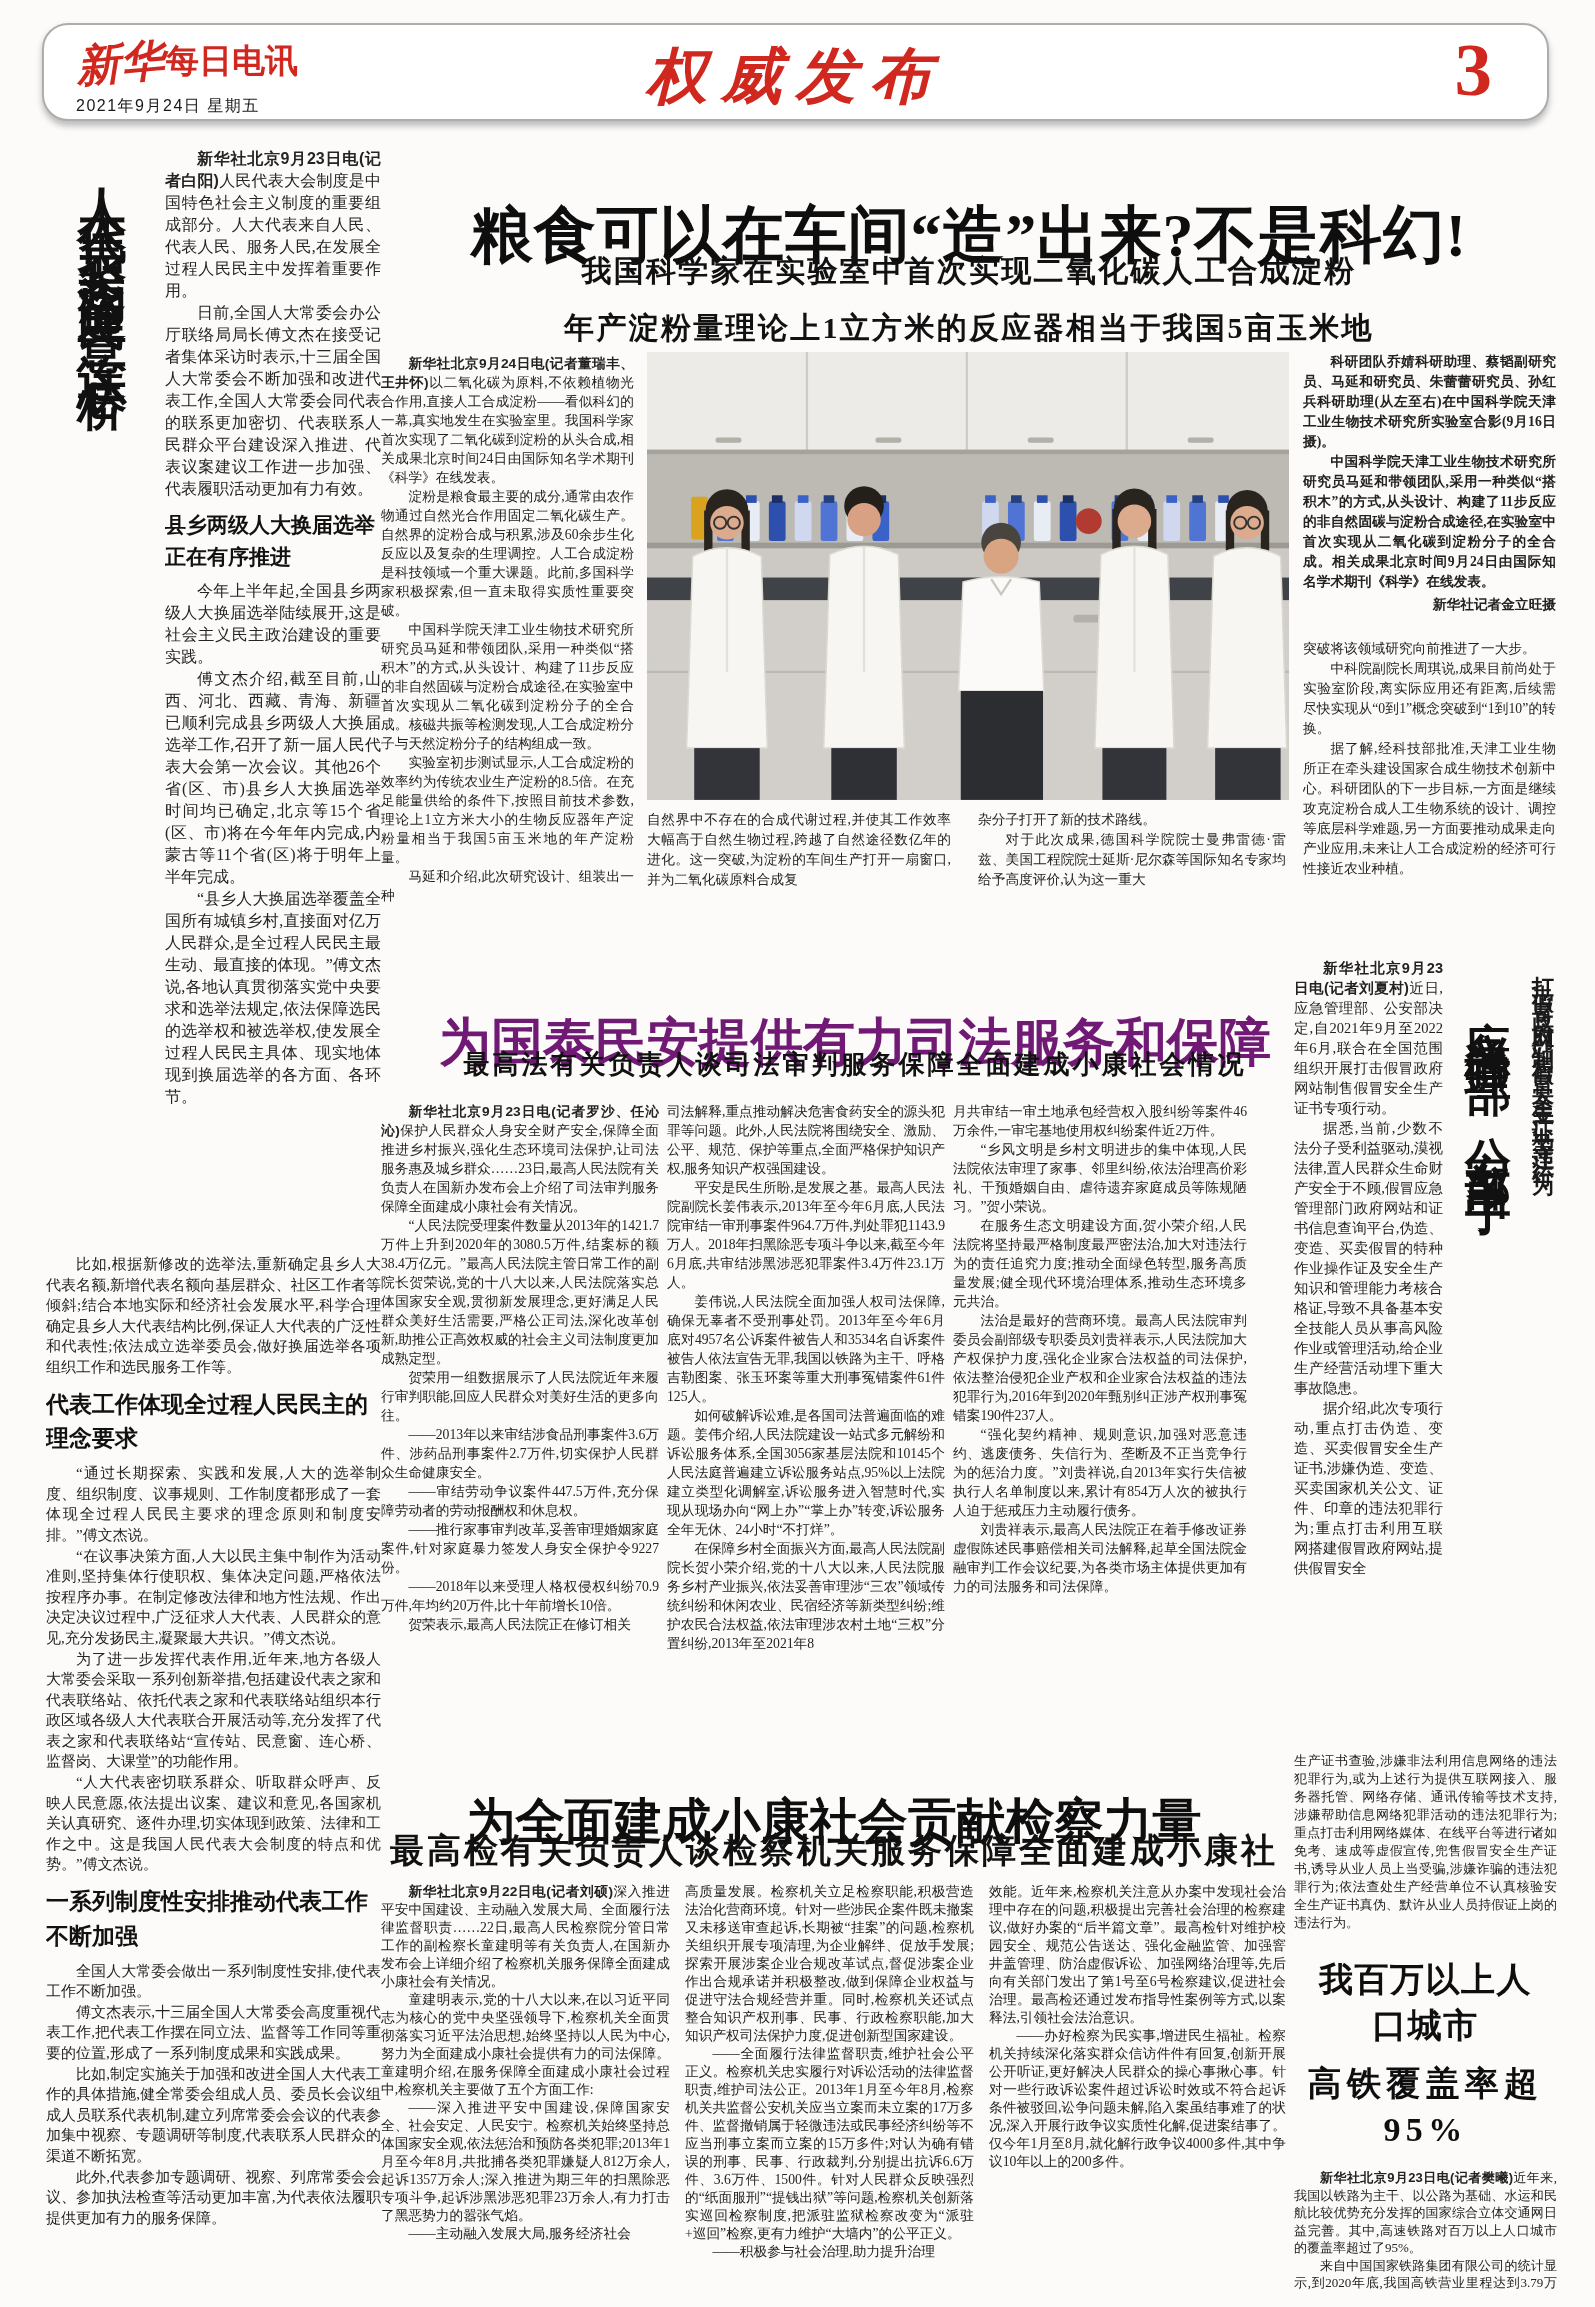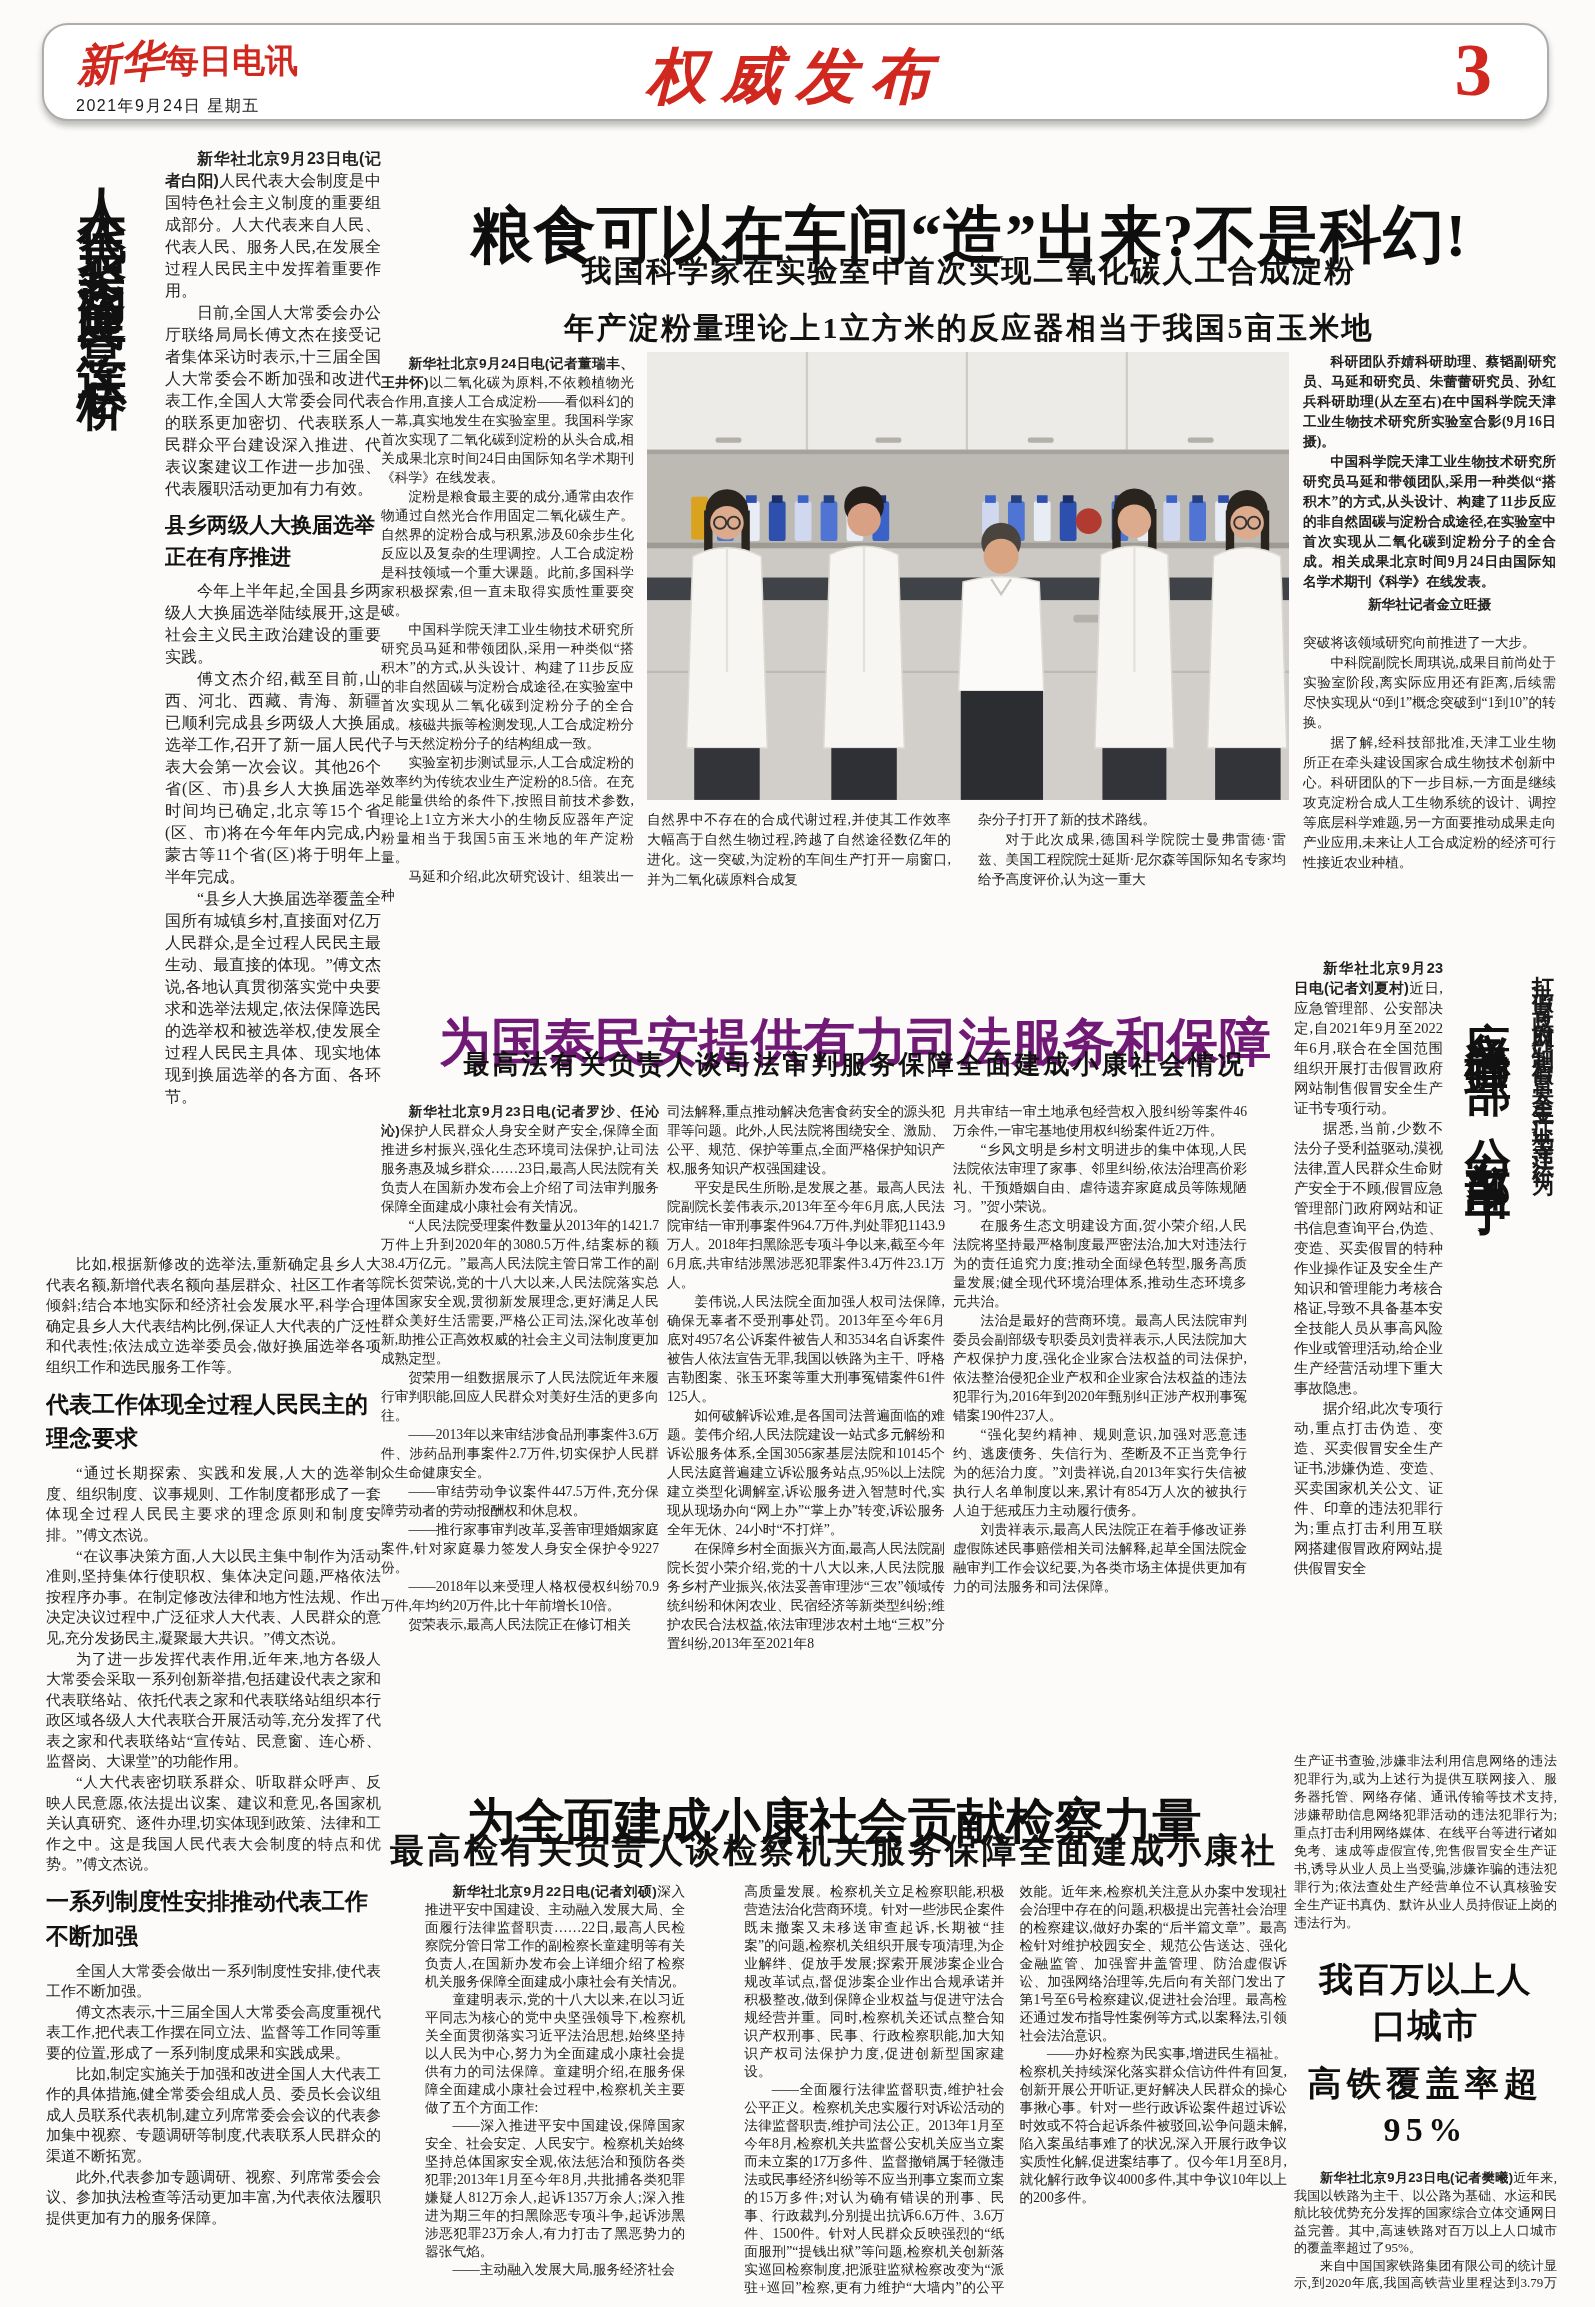--- a/index.html
+++ b/index.html
@@ -25,21 +25,21 @@
     position:absolute;left:0;right:0;top:10.7px;text-align:center;
     color:#d0281f;font-size:61px;font-weight:900;font-style:italic;letter-spacing:13.7px;
   }
   .mh-pagenum{position:absolute;right:55px;top:1.5px;color:#d0281f;font-size:75px;font-weight:700;}
 
   
   .blk-p,.blk-cont,.blk-caption{margin:0;text-align:justify;}
   .blk-p,.blk-caption{text-indent:2em;}
   .blk-cont{text-indent:0;}
   .blk-h{margin:9px 0 7.6px;text-indent:0;font-family:"Liberation Sans","DejaVu Sans",sans-serif;font-weight:700;color:#111;line-height:1.5;}
-  .blk-credit{margin:3px 0 18px;text-align:center;text-indent:0;font-family:"Liberation Sans",sans-serif;font-weight:700;}
+  .blk-credit{margin:3px 0 24px;text-align:right;text-indent:0;font-family:"Liberation Sans",sans-serif;font-weight:700;}
 
   
   .npc-wrap{left:46px;top:148px;width:335px;height:2143px;}
   .npc-row{display:flex;gap:6px;height:1100px;overflow:hidden;}
   .npc-vtitle{
     width:113px;height:1100px;writing-mode:vertical-rl;
     font-size:49px;font-weight:900;color:#111;letter-spacing:15px;line-height:113px;text-align:start;
   }
   .npc-col{width:216px;height:1100px;font-size:16px;line-height:22px;color:#242424;overflow:hidden;}
   .npc-col .blk-h{font-size:21px;}
@@ -76,21 +76,21 @@
     font-family:"Liberation Sans","DejaVu Sans",sans-serif;
     font-size:22px;font-weight:700;color:#1a1a1a;letter-spacing:9px;line-height:30px;
   }
   .em-bottom{left:1294px;top:1752px;width:263px;height:181px;font-size:13px;line-height:18px;}
 
   
   .pr-headline{left:381px;top:1748px;width:906px;height:70px;text-align:center;font-size:49px;font-weight:900;color:#0e0e0e;white-space:nowrap;}
   .pr-deck{left:381px;top:1828px;width:906px;height:40px;text-align:center;font-size:34px;font-weight:700;letter-spacing:3px;color:#111;}
   .pr-cols{left:381px;top:1883px;width:906px;height:411px;display:flex;gap:15px;}
   .pr-col{height:411px;overflow:hidden;font-size:13.7px;line-height:18px;}
-  .pr-c1,.pr-c2{width:289px;margin-left:44px;}
+  .pr-c1,.pr-c2{width:289px;}
   .pr-c3{width:297px;}
 
   
   .rail-wrap{left:1294px;top:1945px;width:263px;height:347px;}
   .rail-h{text-align:center;font-size:34px;font-weight:900;color:#0e0e0e;letter-spacing:1.5px;line-height:1.35;margin:12px;}
   .rail-h2{letter-spacing:5.3px;}
   .rail-body{margin-top:16.7px;font-size:13px;line-height:17.5px;height:228px;overflow:hidden;}
 </style>
 </head>
 <body>

